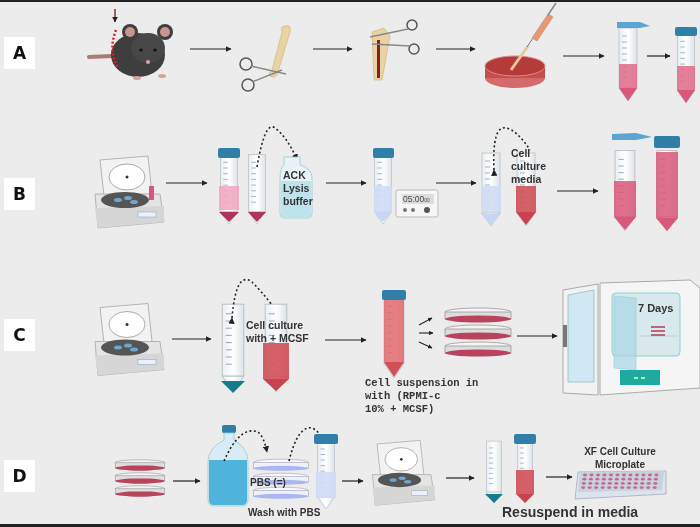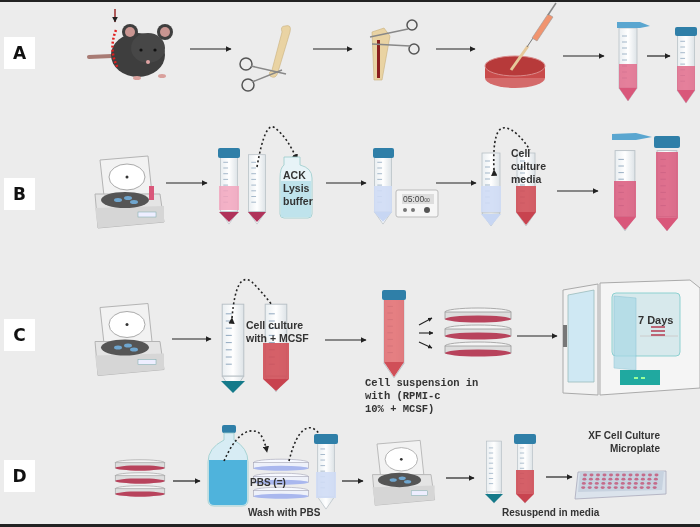--- a/index.html
+++ b/index.html
@@ -342,20 +342,20 @@
 </div>
 <div class="txt" style="left:246px;top:319px;">
   <div>Cell culture</div>
   <div>with + MCSF</div>
 </div>
 <div class="txt" style="left:365px;top:377px;font-family:Liberation Mono, monospace;">
   <div>Cell suspension in</div>
   <div>with (RPMI-c</div>
   <div>10% + MCSF)</div>
 </div>
-<div class="txt" style="left:638px;top:302px;font-size:11px;margin-top:12px;">7 Days</div>
+<div class="txt" style="left:638px;top:302px;font-size:11px;">7 Days</div>
 <div class="txt" style="left:210px;top:476px;font-size:10px;margin-left:40px;">PBS (=)</div>
 <div class="txt" style="left:248px;top:506px;font-size:10px;text-align:center;">Wash with PBS</div>
-<div class="txt" style="left:462px;top:506px;font-size:10px;padding-left:40px;">Resuspend in media</div>
-<div class="txt" style="left:580px;top:429px;text-align:right;width:80px;font-size:10px;">
+<div class="txt" style="left:462px;top:506px;font-size:14px;padding-left:40px;">Resuspend in media</div>
+<div class="txt" style="left:580px;top:445px;text-align:center;width:80px;font-size:10px;">
   <div>XF Cell Culture</div>
   <div>Microplate</div>
 </div>
 
 </body></html>

